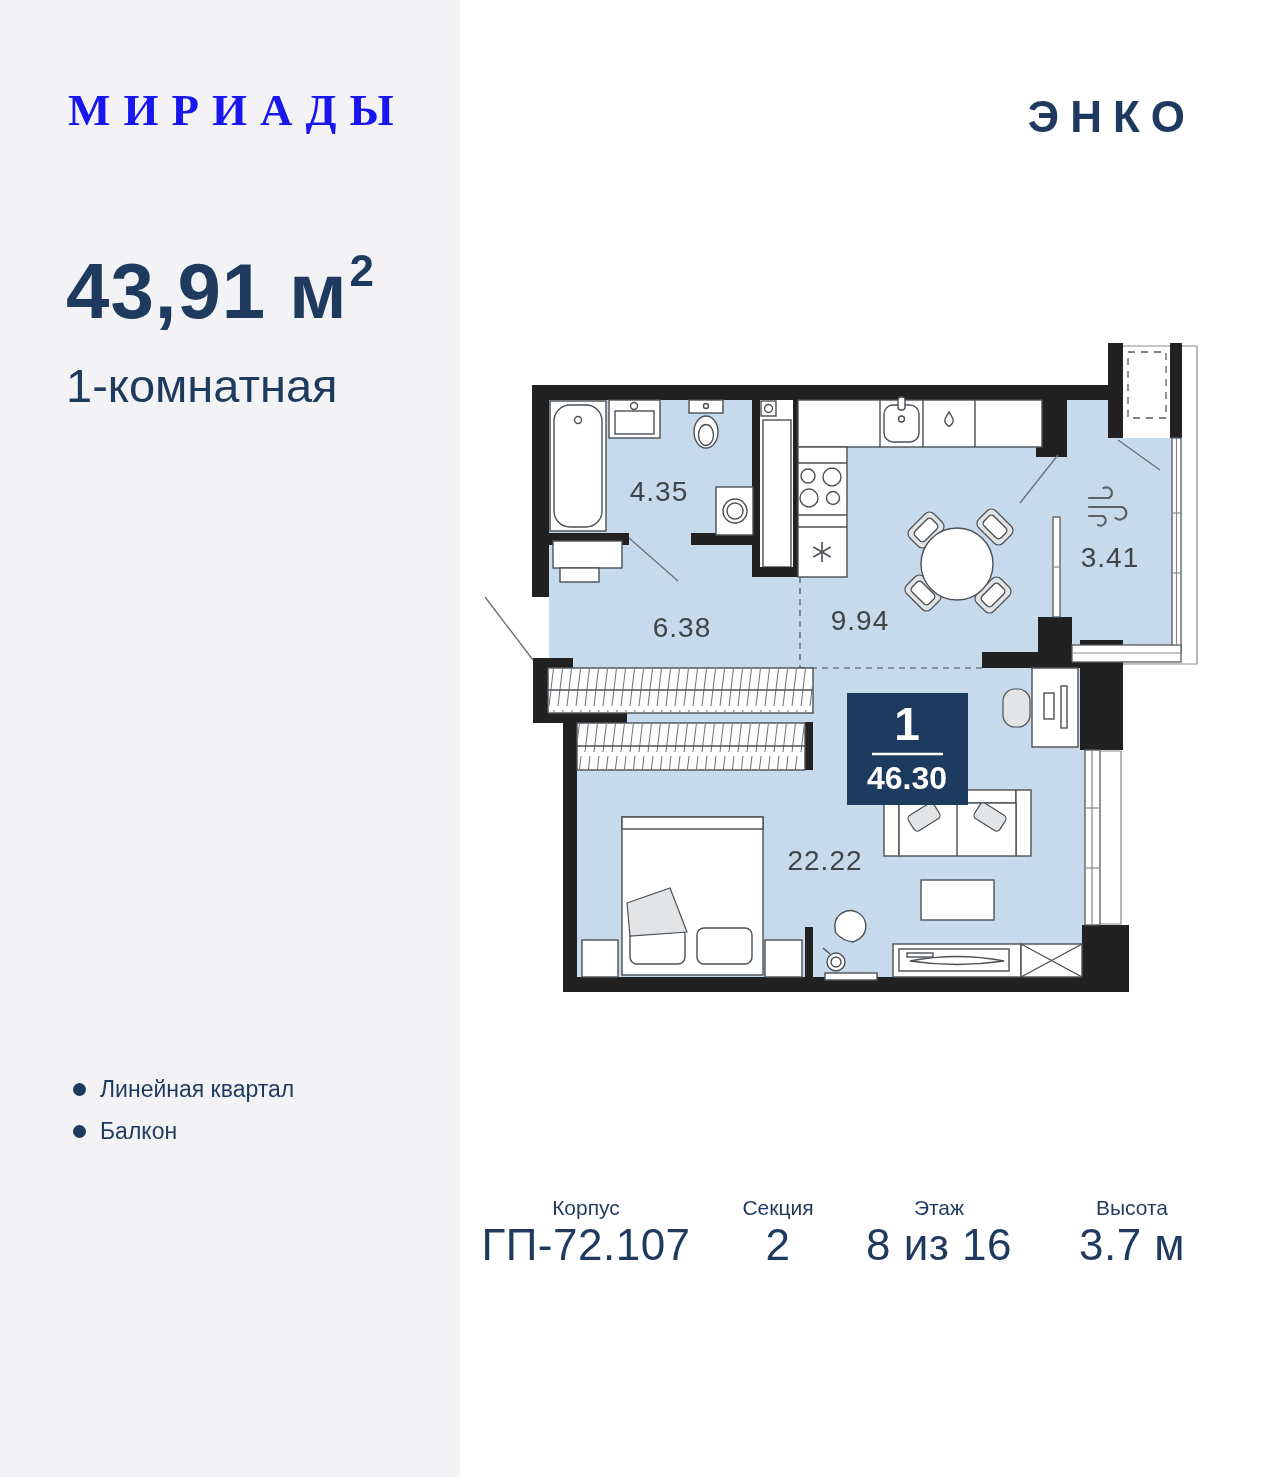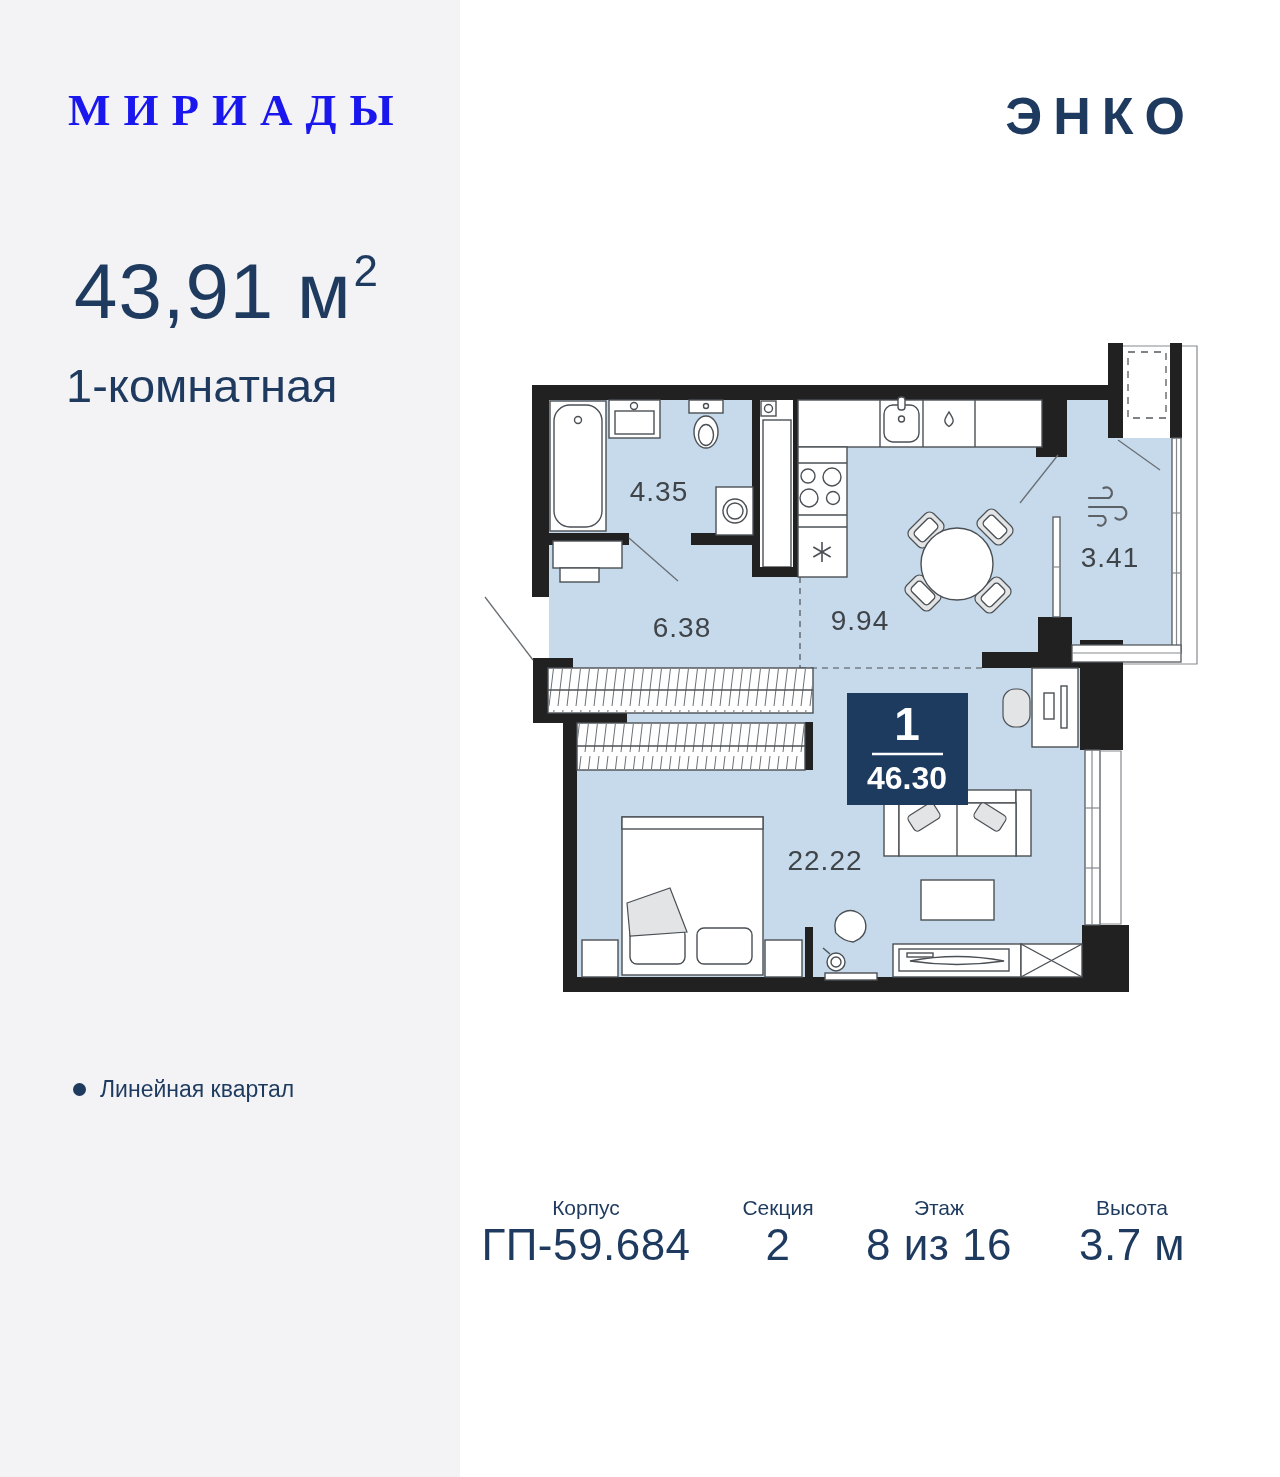--- a/index.html
+++ b/index.html
@@ -7,26 +7,26 @@
     width:1280px;height:1477px;position:relative;background:#ffffff;
     font-family:"Liberation Sans", sans-serif;overflow:hidden;
     color:var(--color-navy,#1e3a5f);
   }
   .side-panel{position:absolute;left:0;top:0;width:460px;height:1477px;background:var(--color-panel-bg,#f3f3f5);}
   .project-logo{
     position:absolute;left:68px;top:84px;font-size:45px;font-weight:800;
     letter-spacing:13px;color:var(--color-logo-blue,#1a17ee);white-space:nowrap;font-family:Liberation Serif, serif;
   }
   .developer-logo{
-    position:absolute;top:86px;right:84px;font-size:52px;font-weight:700;
+    position:absolute;top:92px;right:84px;font-size:44px;font-weight:700;
     letter-spacing:11px;color:var(--color-navy,#1e3a5f);white-space:nowrap;
   }
   .area-value{
-    position:absolute;left:66px;top:246px;font-size:78px;font-weight:400;
-    color:var(--color-navy,#1e3a5f);letter-spacing:1px;white-space:nowrap;margin-left:8px;
+    position:absolute;left:66px;top:246px;font-size:78px;font-weight:700;
+    color:var(--color-navy,#1e3a5f);letter-spacing:1px;white-space:nowrap;
   }
   .area-sup{font-size:44px;position:relative;top:-32px;margin-left:2px;}
   .rooms-type{
     position:absolute;left:66px;top:358px;font-size:47px;font-weight:500;
     color:var(--color-navy,#1e3a5f);
   }
   .features{position:absolute;left:73px;top:1068px;}
   .feature{display:flex;align-items:center;height:42px;font-size:23px;font-weight:500;color:var(--color-navy,#1e3a5f);}
   .feature .dot{width:13px;height:13px;border-radius:50%;background:var(--color-navy,#1e3a5f);margin-right:14px;flex:none;}
   .detail-col{position:absolute;top:1196px;transform:translateX(-50%);text-align:center;white-space:nowrap;}
@@ -58,25 +58,29 @@
 <div class="developer-logo">ЭНКО</div>
 
 <div class="area-value"><span>43,91</span>&nbsp;<span>м</span><span class="area-sup">2</span></div>
 <div class="rooms-type">1-комнатная</div>
 
 <div class="features">
   <div class="feature">
       <span class="dot"></span>
       <span>Линейная квартал</span>
     </div>
+  <div class="feature">
+      <span class="dot"></span>
+      <span>Балкон</span>
+    </div>
 </div>
 
 <div class="detail-col" style="left:586px">
   <div class="d-label">Корпус</div>
-  <div class="d-value">ГП-59.684</div>
+  <div class="d-value">ГП-72.107</div>
 </div>
 <div class="detail-col" style="left:778px">
   <div class="d-label">Секция</div>
   <div class="d-value">2</div>
 </div>
 <div class="detail-col" style="left:939px">
   <div class="d-label">Этаж</div>
   <div class="d-value">8 из 16</div>
 </div>
 <div class="detail-col" style="left:1132px">

